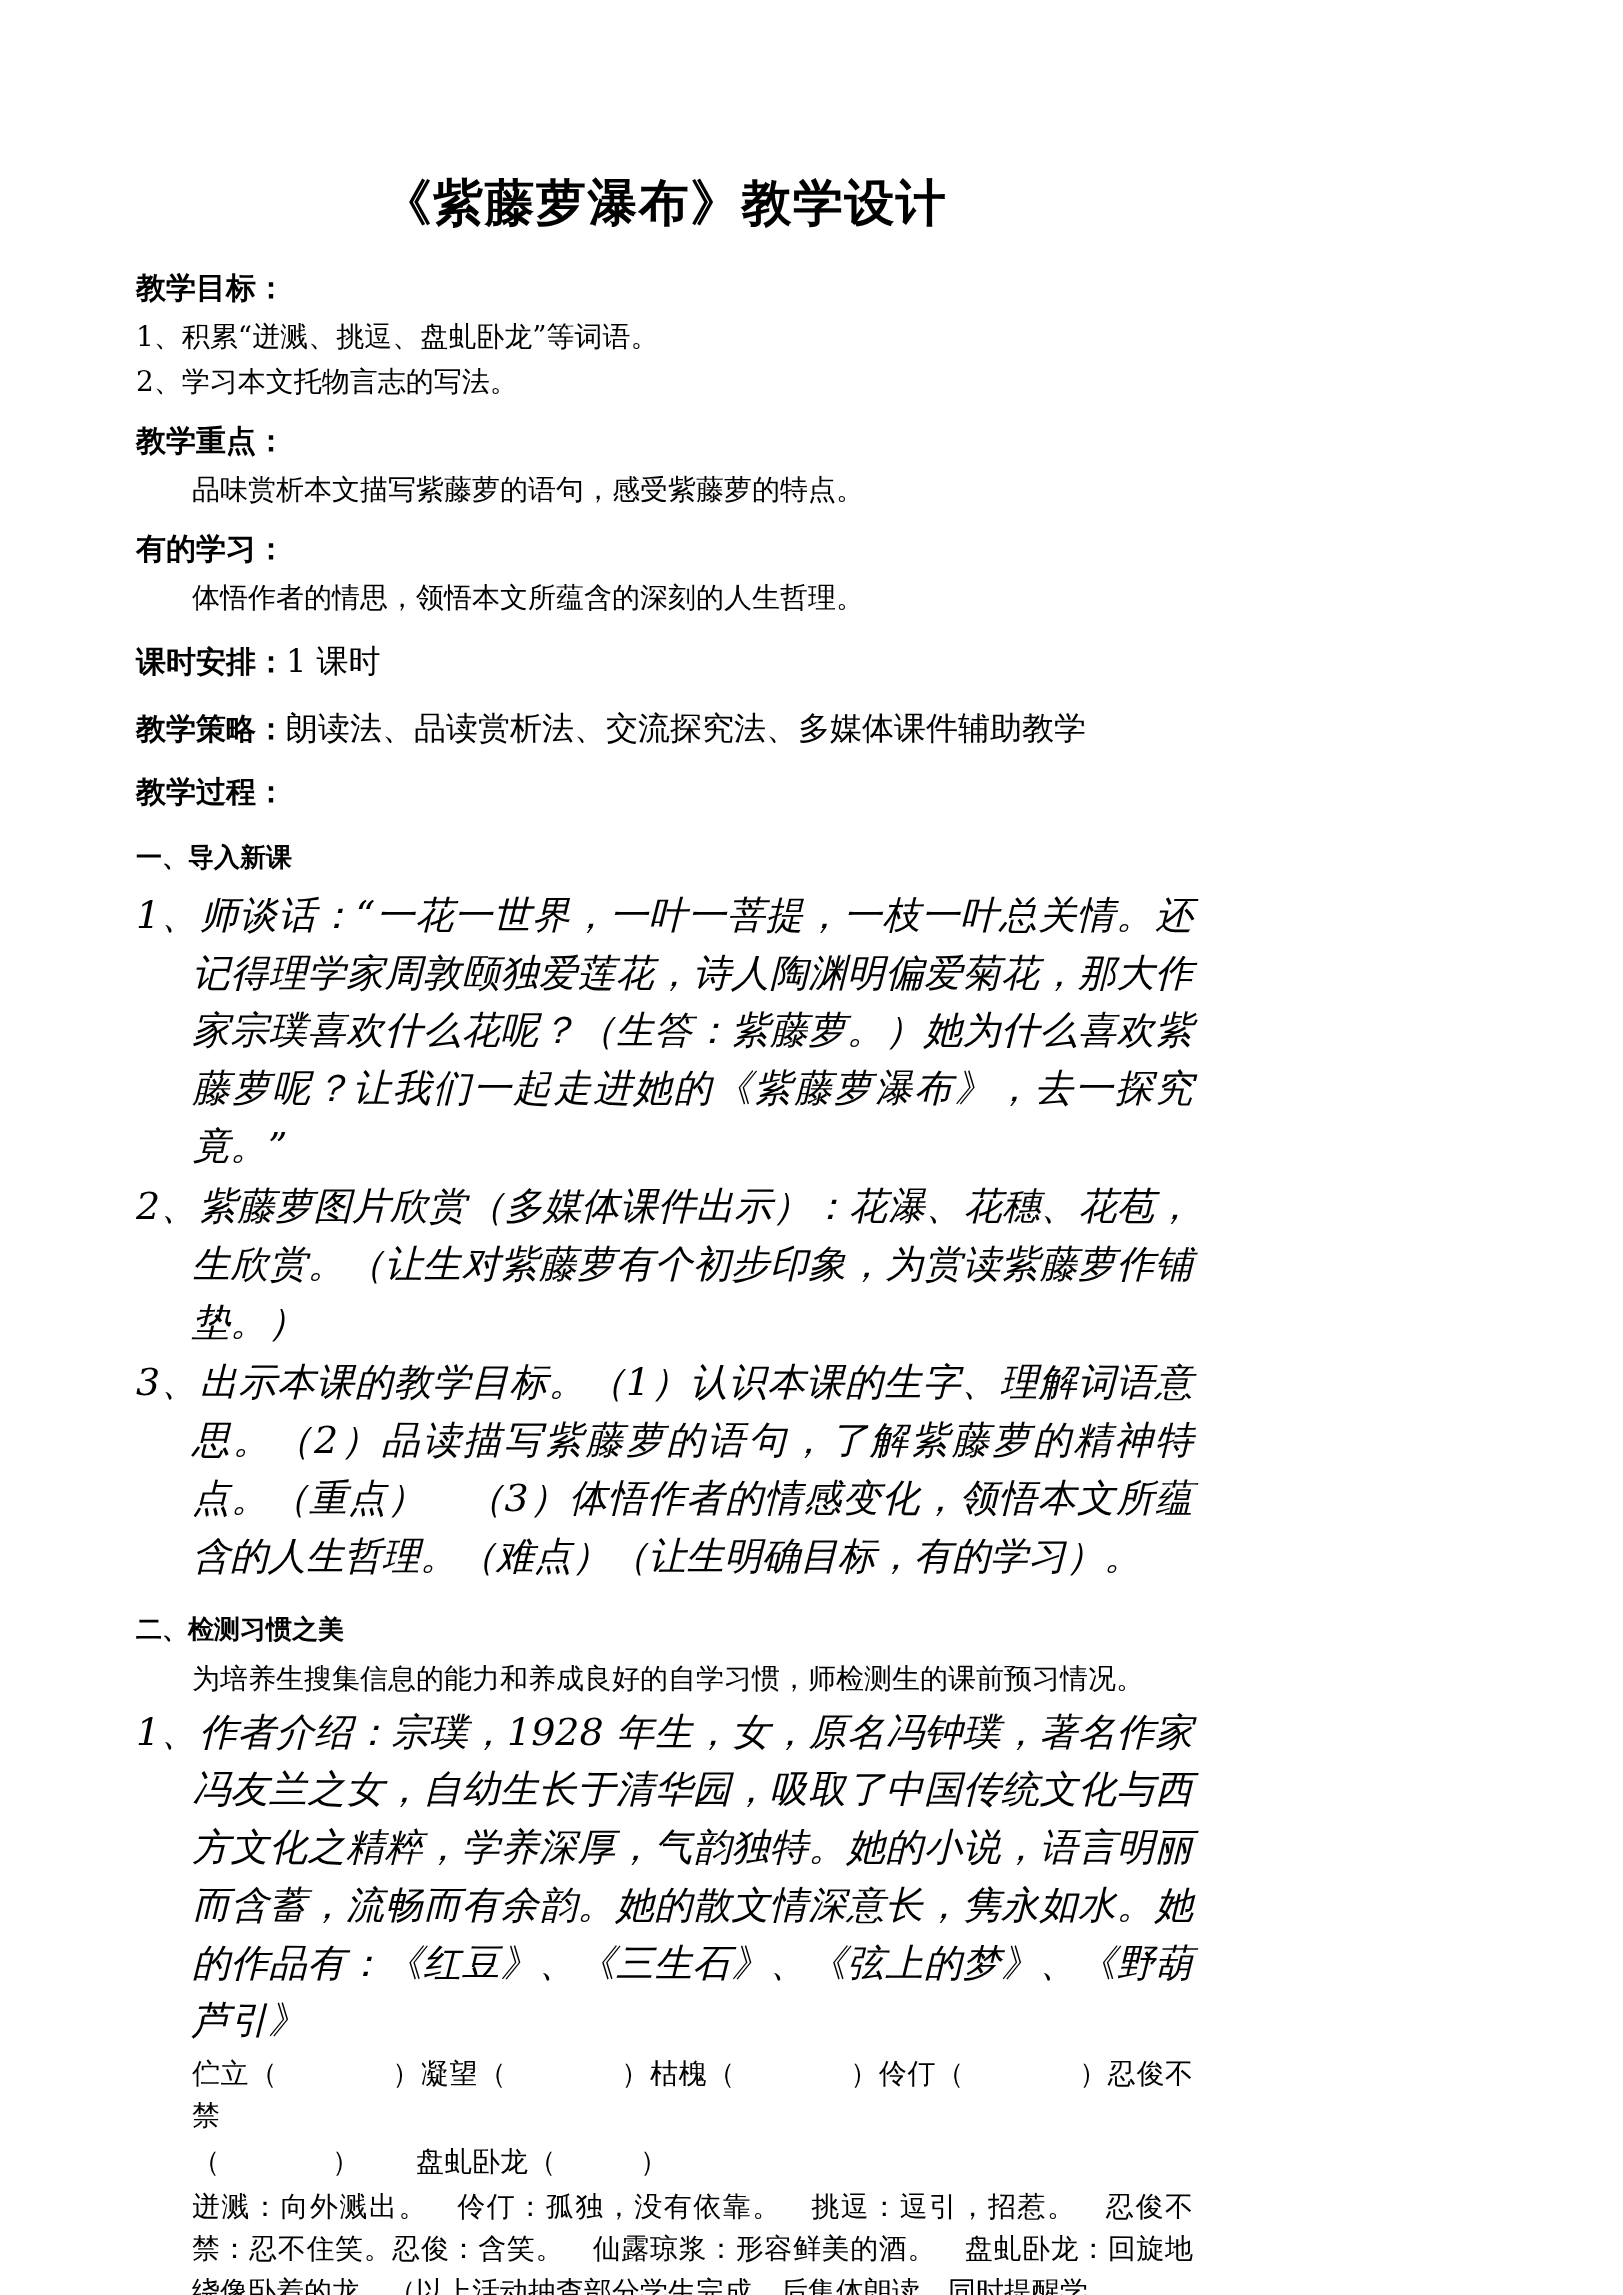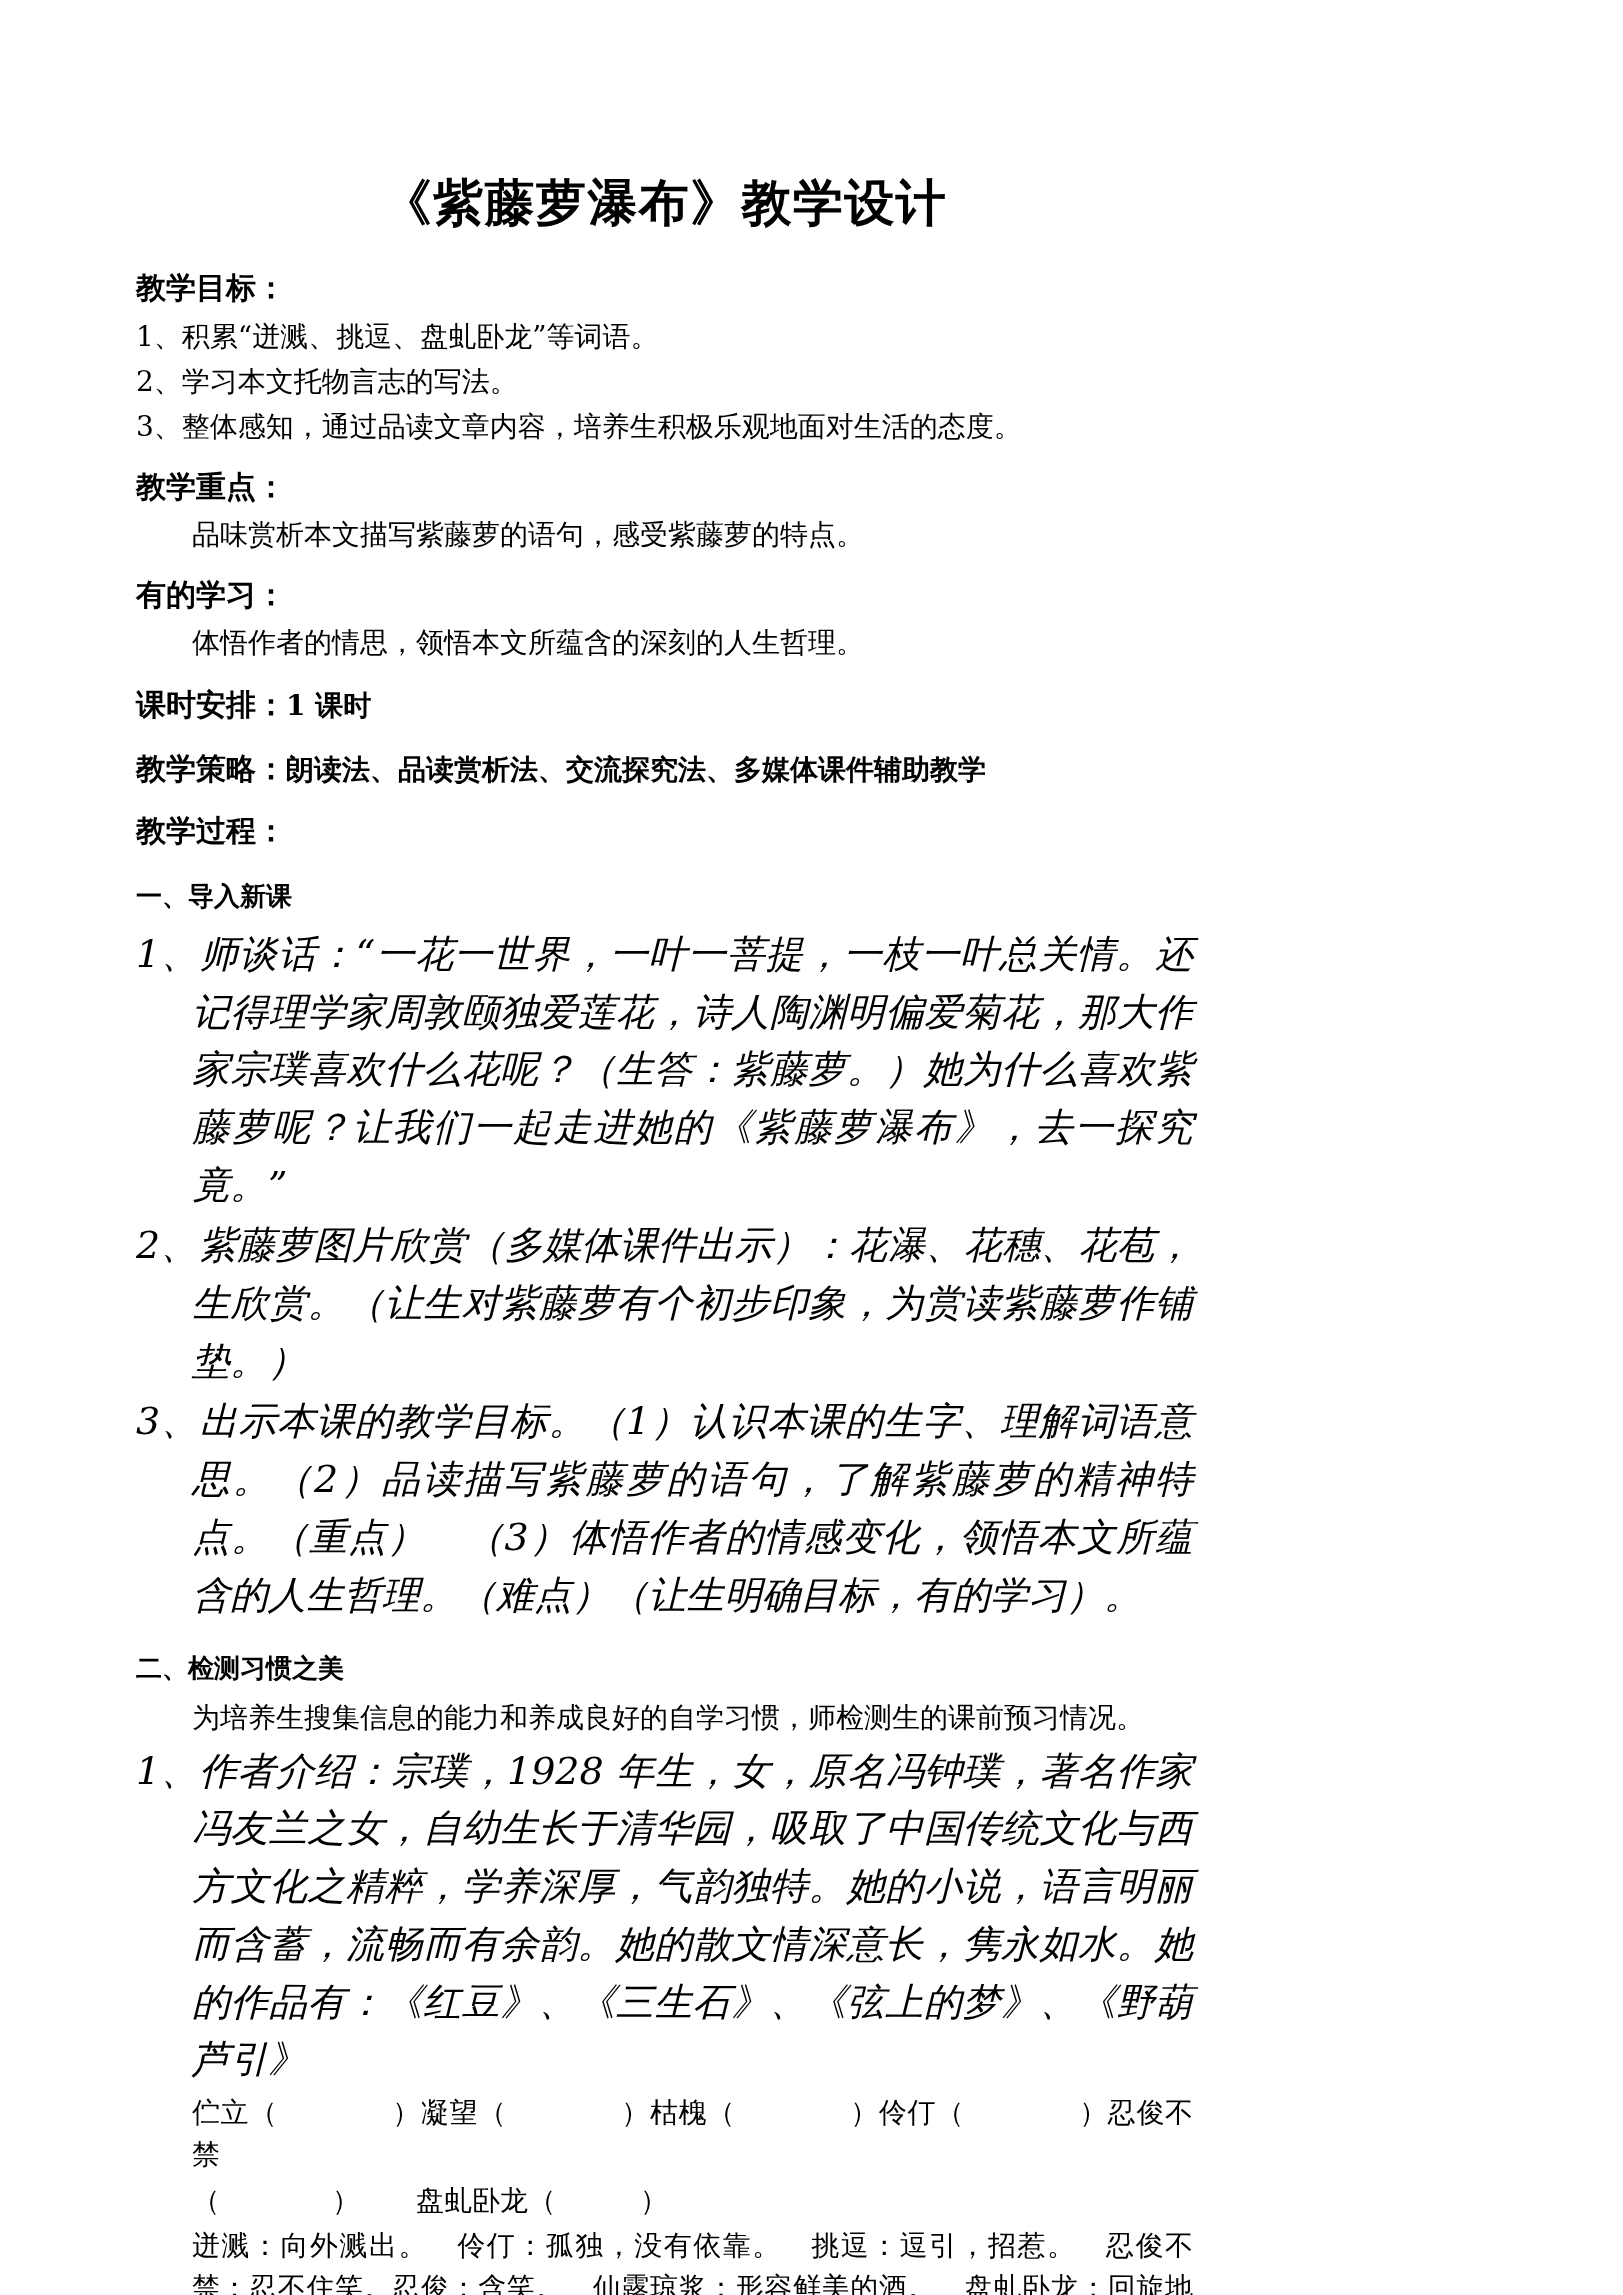--- a/index.html
+++ b/index.html
@@ -36,22 +36,22 @@
   .sec-head-inline {
     font-size: 30px;
     margin: 17.7px 0 5.5px 0;
     line-height: 1.55;
   }
   .sec-head-inline .lbl {
     font-weight: bold;
     text-align: right;
   }
   .sec-head-inline .val {
-    font-weight: bold;
-    font-size: 28px;
+    font-weight: normal;
+    font-size: 32px;
   }
   .sub-head {
     font-size: 26px;
     font-weight: bold;
     margin: 24.5px 0 9.5px 0;
     line-height: 1.5;
   }
   p.body {
     font-size: 28px;
     line-height: 1.52;
@@ -78,21 +78,20 @@
 </head>
 <body>
 
 <div class="page">
 
   <h1 class="doc-title">《紫藤萝瀑布》教学设计</h1>
 
   <div class="sec-head">教学目标：</div>
   <p class="body tight">1、积累“迸溅、挑逗、盘虬卧龙”等词语。</p>
   <p class="body tight">2、学习本文托物言志的写法。</p>
-  <p class="body tight">3、整体感知，通过品读文章内容，培养生积极乐观地面对生活的态度。</p>
 
   <div class="sec-head">教学重点：</div>
   <p class="body indent">品味赏析本文描写紫藤萝的语句，感受紫藤萝的特点。</p>
 
   <div class="sec-head">有的学习：</div>
   <p class="body indent">体悟作者的情思，领悟本文所蕴含的深刻的人生哲理。</p>
 
   <div class="sec-head-inline">
     <span class="lbl">课时安排：</span><span class="val">1 课时</span>
   </div>

